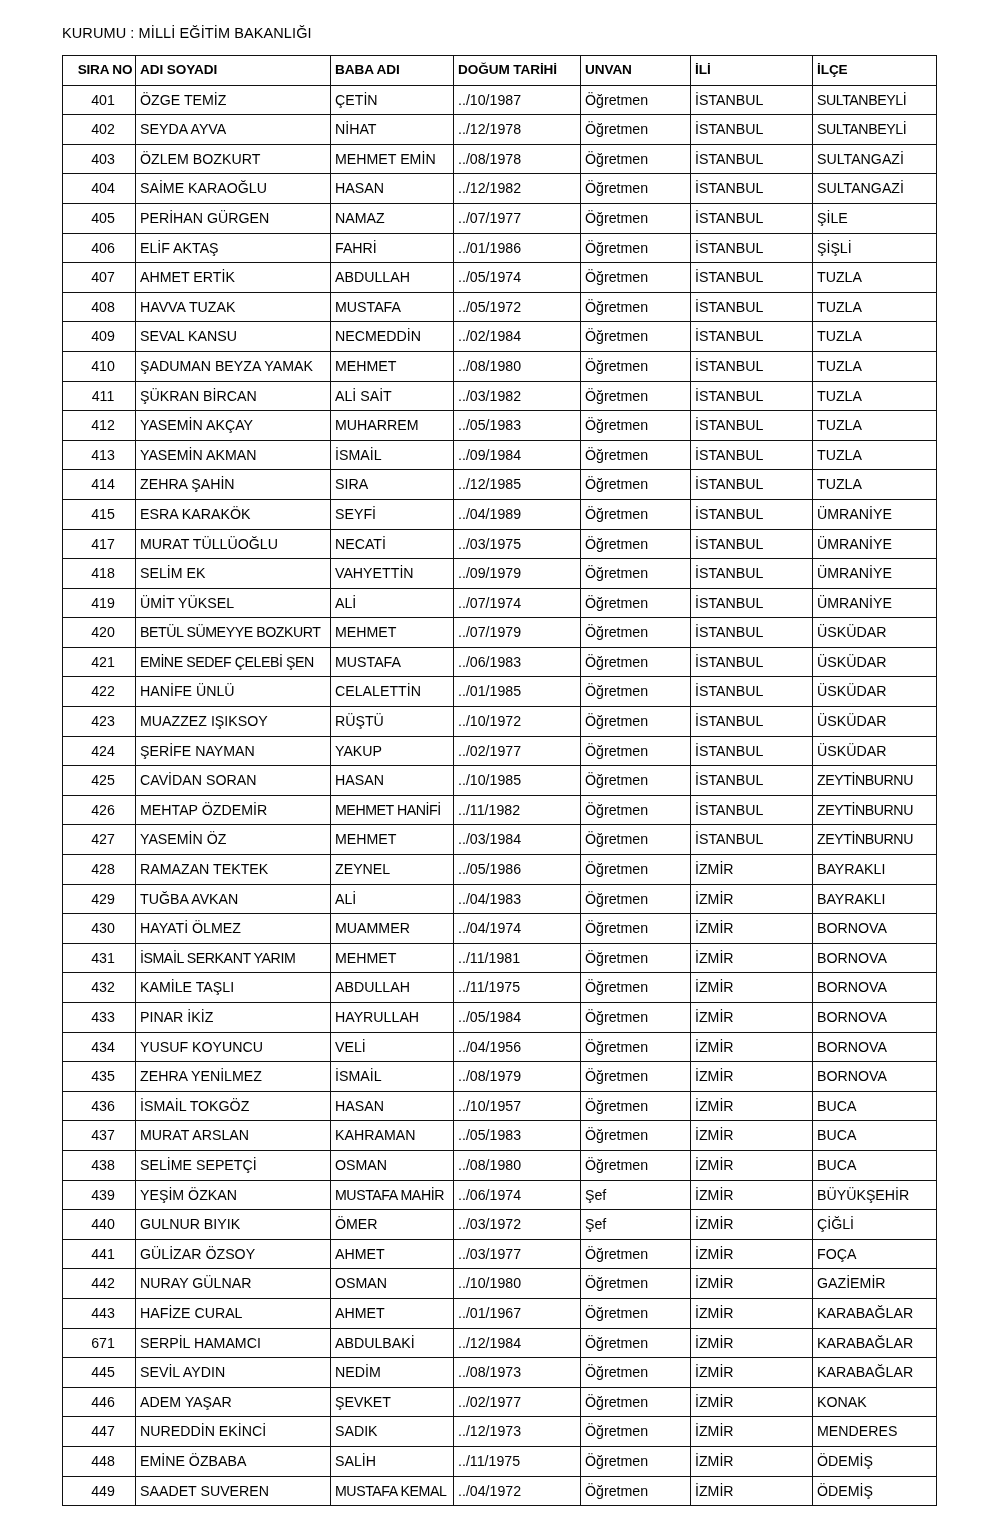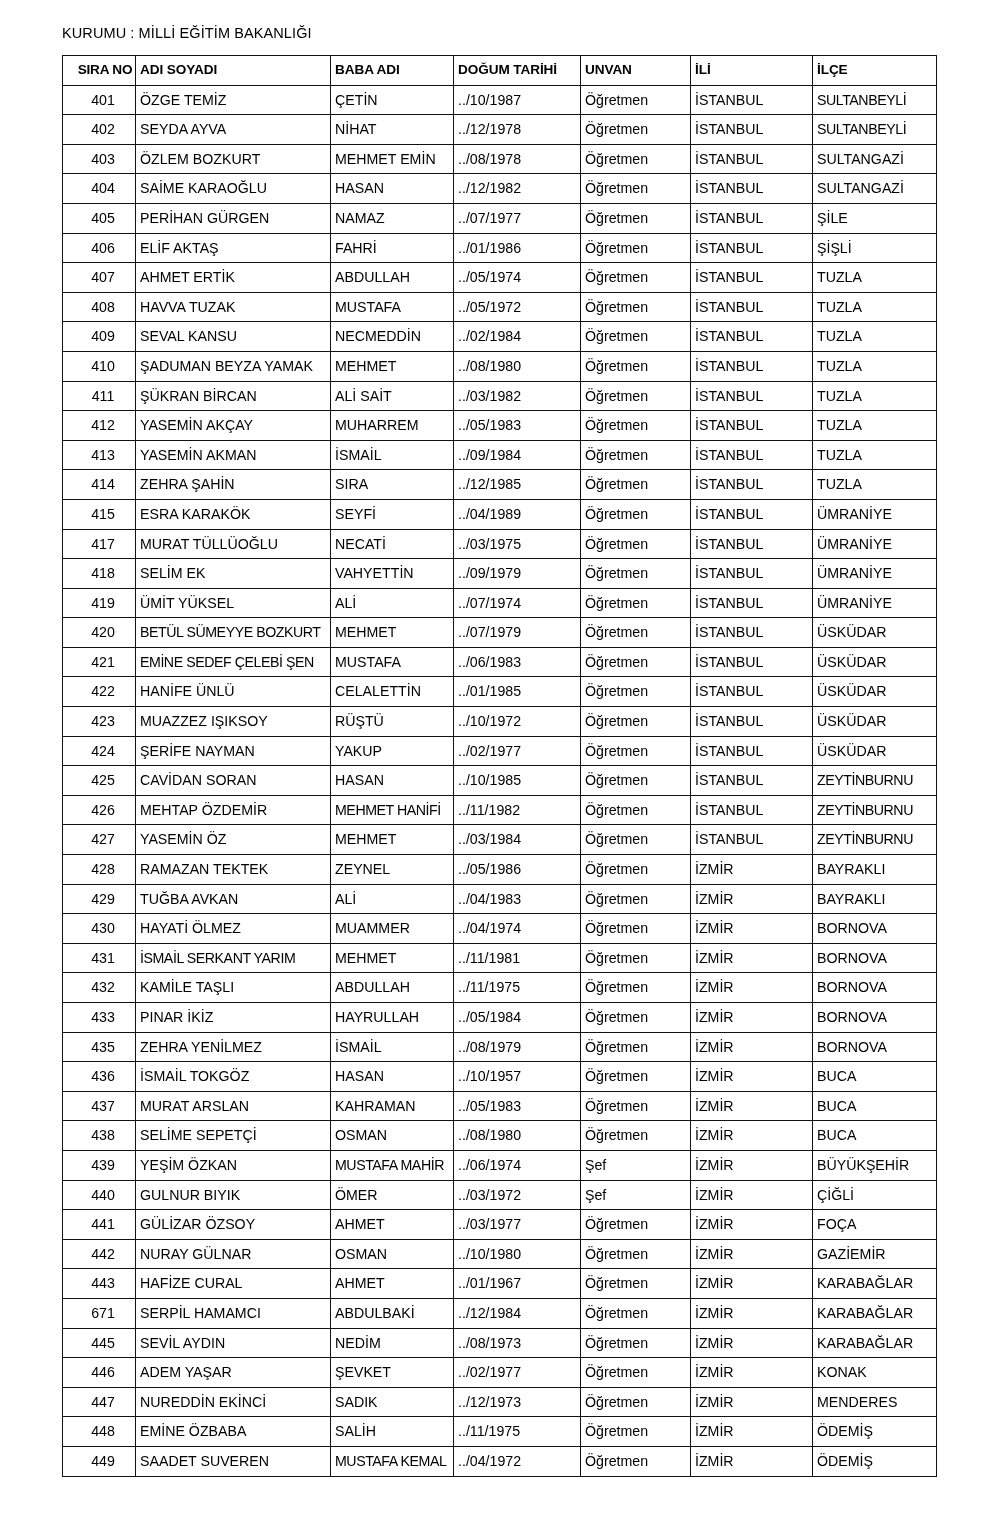--- a/index.html
+++ b/index.html
@@ -388,20 +388,29 @@
         <tr>
           <td class="col-sira">433</td>
           <td>PINAR İKİZ</td>
           <td>HAYRULLAH</td>
           <td>../05/1984</td>
           <td>Öğretmen</td>
           <td>İZMİR</td>
           <td>BORNOVA</td>
         </tr>
         <tr>
+          <td class="col-sira">434</td>
+          <td>YUSUF KOYUNCU</td>
+          <td>VELİ</td>
+          <td>../04/1956</td>
+          <td>Öğretmen</td>
+          <td>İZMİR</td>
+          <td>BORNOVA</td>
+        </tr>
+        <tr>
           <td class="col-sira">435</td>
           <td>ZEHRA YENİLMEZ</td>
           <td>İSMAİL</td>
           <td>../08/1979</td>
           <td>Öğretmen</td>
           <td>İZMİR</td>
           <td>BORNOVA</td>
         </tr>
         <tr>
           <td class="col-sira">436</td>

